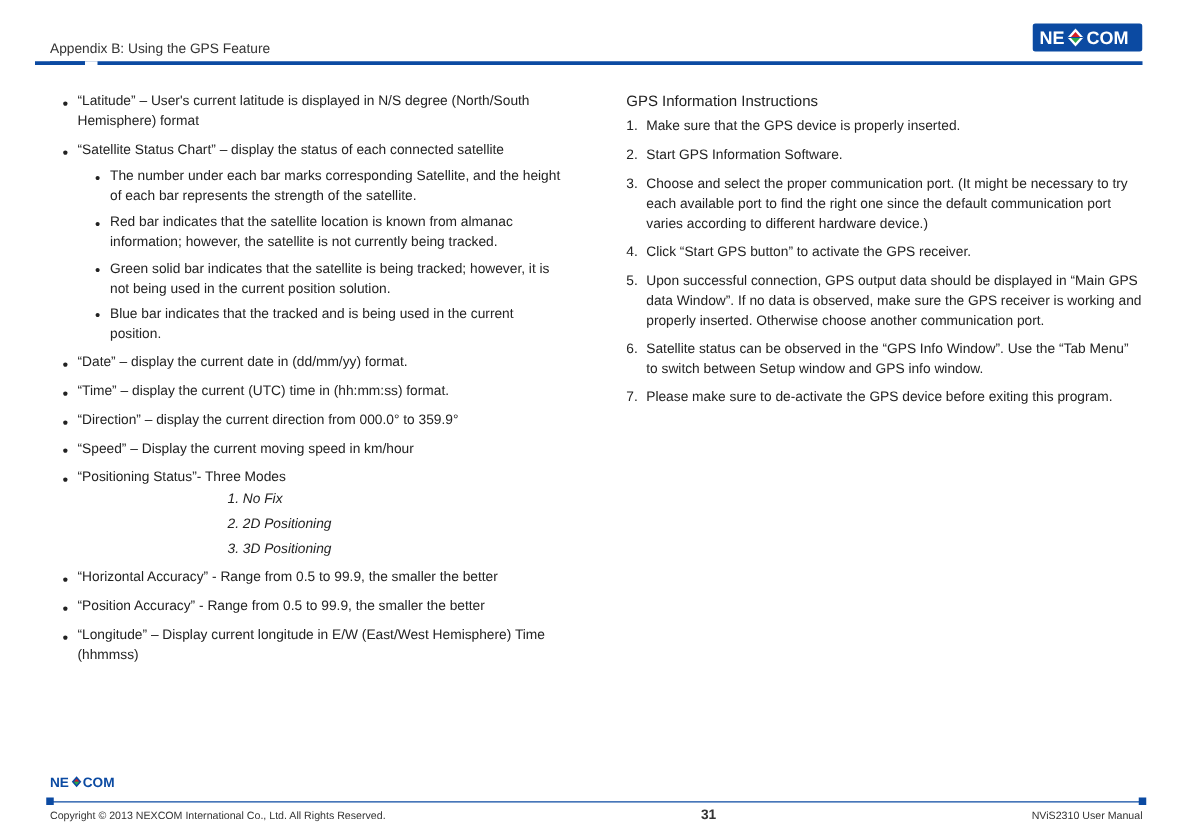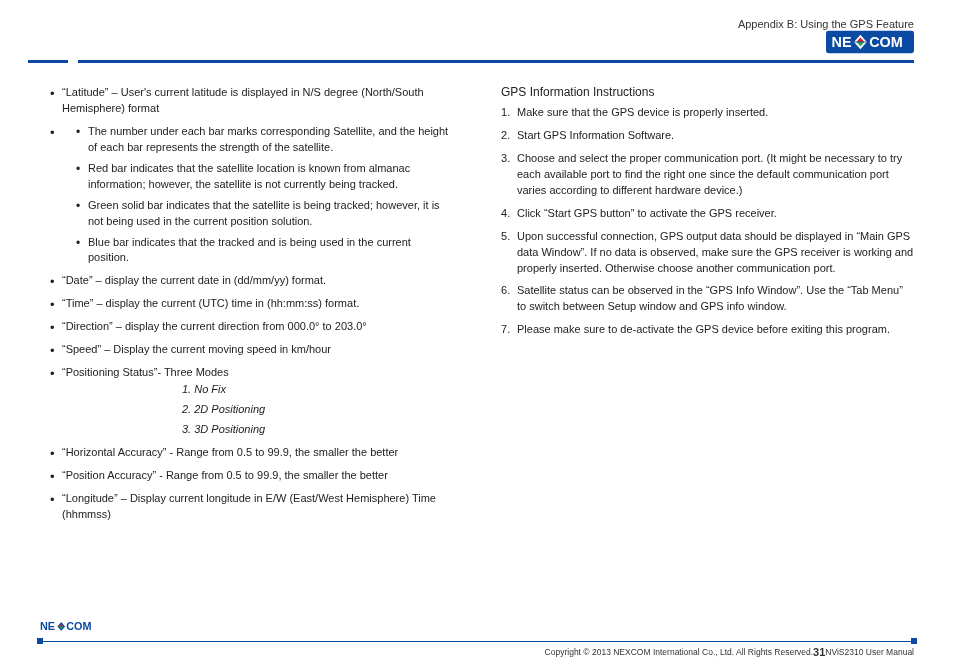--- a/index.html
+++ b/index.html
@@ -11,21 +11,20 @@
     width: 954px;
     height: 672px;
     position: relative;
     padding: 18px 40px 0 40px;
   }
   .topbar {
     display: flex;
     justify-content: space-between;
     align-items: flex-end;
     margin-bottom: 4px;
-    flex-direction: column;
   }
   .appendix { font-size: 11px; color: #333; }
   .logo-top svg { width: 88px; height: 24px; }
   .rule {
     height: 3px;
     background: #0b4aa2;
     position: relative;
     margin-bottom: 22px;
   }
   .rule::before {
@@ -89,21 +88,21 @@
   }
   .footer-rule {
     height: 1px; background: #0b4aa2; position: relative; margin-bottom: 4px;
   }
   .footer-rule .sq-l, .footer-rule .sq-r {
     position: absolute; width: 6px; height: 6px; background: #0b4aa2; top: -3px;
   }
   .footer-rule .sq-l { left: -3px; }
   .footer-rule .sq-r { right: -3px; }
   .footer-row {
-    display: flex; justify-content: flex-end; align-items: center;
+    display: flex; justify-content: space-between; align-items: center;
     font-size: 8.5px; color: #333;
   }
   .footer-row .page { font-weight: bold; font-size: 11px; }
   .logo-bottom { margin-bottom: 4px; }
   .logo-bottom svg { width: 60px; height: 16px; }
 </style>
 </head>
 <body>
 
 <div class="topbar">
@@ -123,31 +122,31 @@
   </div>
 </div>
 <div class="rule">
     <div class="notch"></div>
   </div>
 
 <div class="content">
   <div class="col">
     <ul class="bullets">
       <li><span>“Latitude” – User's current latitude is displayed in N/S degree (North/South Hemisphere) format</span></li>
-      <li>
+      <li><span>“Satellite Status Chart” – display the status of each connected satellite</span>
         <ul class="sub">
           <li>The number under each bar marks corresponding Satellite, and the height of each bar represents the strength of the satellite.</li>
           <li>Red bar indicates that the satellite location is known from almanac information; however, the satellite is not currently being tracked.</li>
           <li>Green solid bar indicates that the satellite is being tracked; however, it is not being used in the current position solution.</li>
           <li>Blue bar indicates that the tracked and is being used in the current position.</li>
         </ul>
       </li>
       <li>“Date” – display the current date in (dd/mm/yy) format.</li>
       <li>“Time” – display the current (UTC) time in (hh:mm:ss) format.</li>
-      <li>“Direction” – display the current direction from 000.0° to 203.0°</li>
+      <li>“Direction” – display the current direction from 000.0° to 359.9°</li>
       <li>“Speed” – Display the current moving speed in km/hour</li>
       <li><span>“Positioning Status”- Three Modes</span>
         <ol class="modes">
           <li>1. No Fix</li>
           <li>2. 2D Positioning</li>
           <li>3. 3D Positioning</li>
         </ol>
       </li>
       <li>“Horizontal Accuracy” - Range from 0.5 to 99.9, the smaller the better</li>
       <li>“Position Accuracy” - Range from 0.5 to 99.9, the smaller the better</li>

